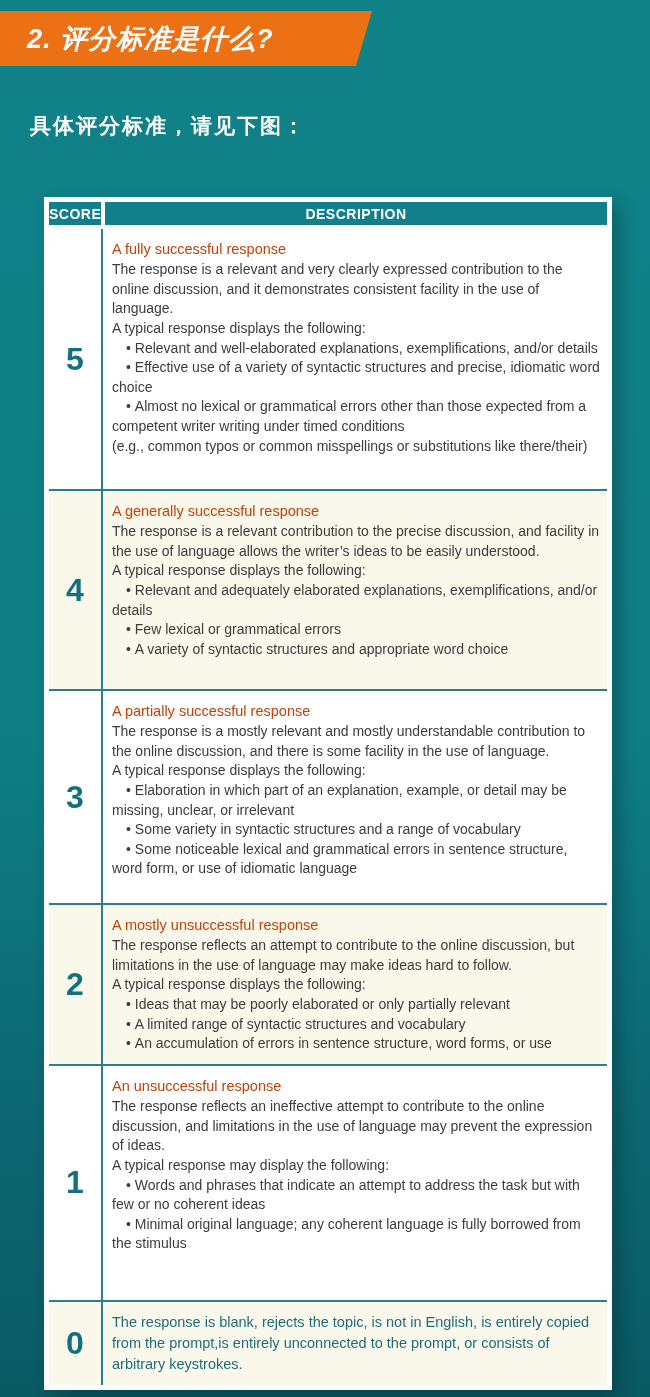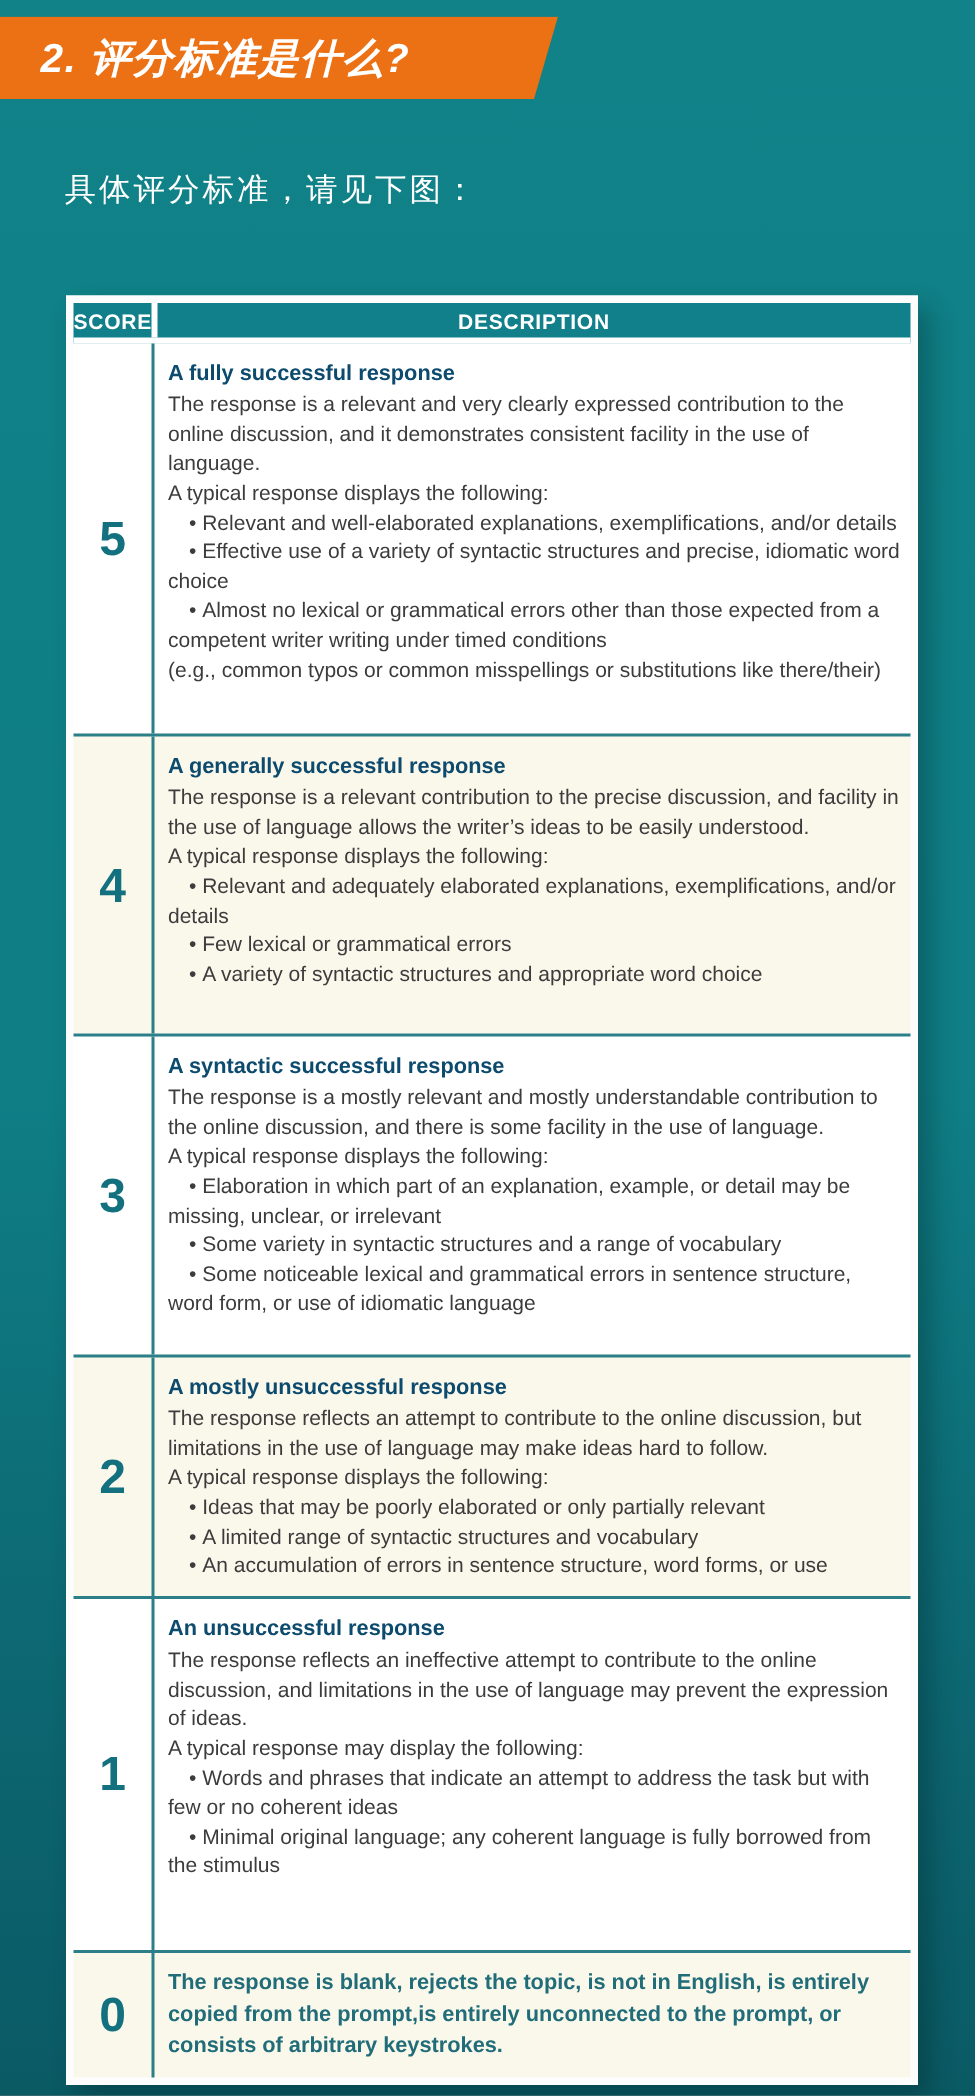--- a/index.html
+++ b/index.html
@@ -18,22 +18,22 @@
     display:flex; align-items:center;
   }
   .banner-title {
     margin:0; padding-left:27px;
     font-size:27px; font-weight:bold; font-style:italic;
     color:#ffffff; letter-spacing:1px;
   }
 
   
   .subtitle {
-    position:absolute; top:112px; left:43px; margin:0;
-    font-size:21px; color:#ffffff; letter-spacing:2px;
+    position:absolute; top:112px; left:30px; margin:0;
+    font-size:21px; color:#ffffff; letter-spacing:2px;font-weight:bold;
   }
 
   
   .rubric {
     position:absolute; top:197px; left:44px; width:568px;
     box-sizing:border-box; border:5px solid #fdfdfd; background:#ffffff;
     box-shadow:8px 9px 16px rgba(0,25,30,.30);
   }
   .thead { display:flex; background:#11808b; border-bottom:4px solid #ffffff; }
   .th {
@@ -51,25 +51,25 @@
 
   .cell-score {
     flex:0 0 52px; display:flex; align-items:center; justify-content:center;
     border-right:2.5px solid #2a7f88;
     color:#13707e; font-size:32px; font-weight:bold;
   }
   .cell-desc {
     flex:1; padding:10px 6px 10px 9px;
     font-size:14px; line-height:1.4; color:#3c3c3c;
   }
-  .row-title { margin:0 0 1px 0; color:#0c4a6e; font-weight:bold; font-size:14.5px; }
+  .row-title { margin:0 0 1px 0; color:#c2410c; font-weight:normal; font-size:14.5px; }
   .para { margin:0; }
   .bullet { text-indent:14px; }
   .bullet::before { content:"\2022\00a0 "; }
-  .em-para { color:#206d79; font-weight:bold; font-size:14.5px; line-height:1.45; }
+  .em-para { color:#206d79; font-weight:normal; font-size:14.5px; line-height:1.45; }
 </style>
 </head>
 <body>
 
 <div class="canvas">
 
   <div class="banner">
     <h1 class="banner-title">2. 评分标准是什么?</h1>
   </div>
 
@@ -103,21 +103,21 @@
         <p class="para">A typical response displays the following:</p>
         <p class="para bullet">Relevant and adequately elaborated explanations, exemplifications, and/or details</p>
         <p class="para bullet">Few lexical or grammatical errors</p>
         <p class="para bullet">A variety of syntactic structures and appropriate word choice</p>
       </div>
     </div>
 
     <div class="row r3">
       <div class="cell-score">3</div>
       <div class="cell-desc">
-        <p class="row-title">A syntactic successful response</p>
+        <p class="row-title">A partially successful response</p>
         <p class="para">The response is a mostly relevant and mostly understandable contribution to the online discussion, and there is some facility in the use of language.</p>
         <p class="para">A typical response displays the following:</p>
         <p class="para bullet">Elaboration in which part of an explanation, example, or detail may be missing, unclear, or irrelevant</p>
         <p class="para bullet">Some variety in syntactic structures and a range of vocabulary</p>
         <p class="para bullet">Some noticeable lexical and grammatical errors in sentence structure, word form, or use of idiomatic language</p>
       </div>
     </div>
 
     <div class="row alt r2">
       <div class="cell-score">2</div>

